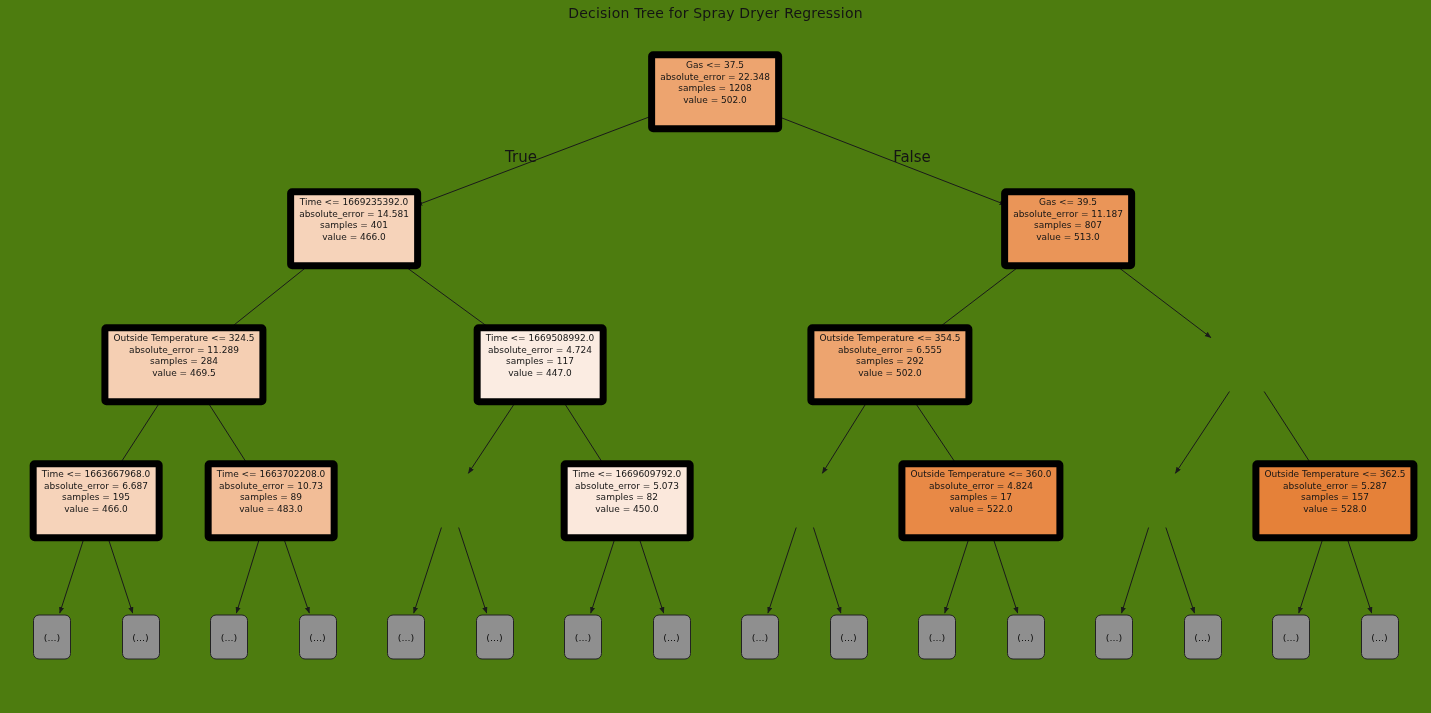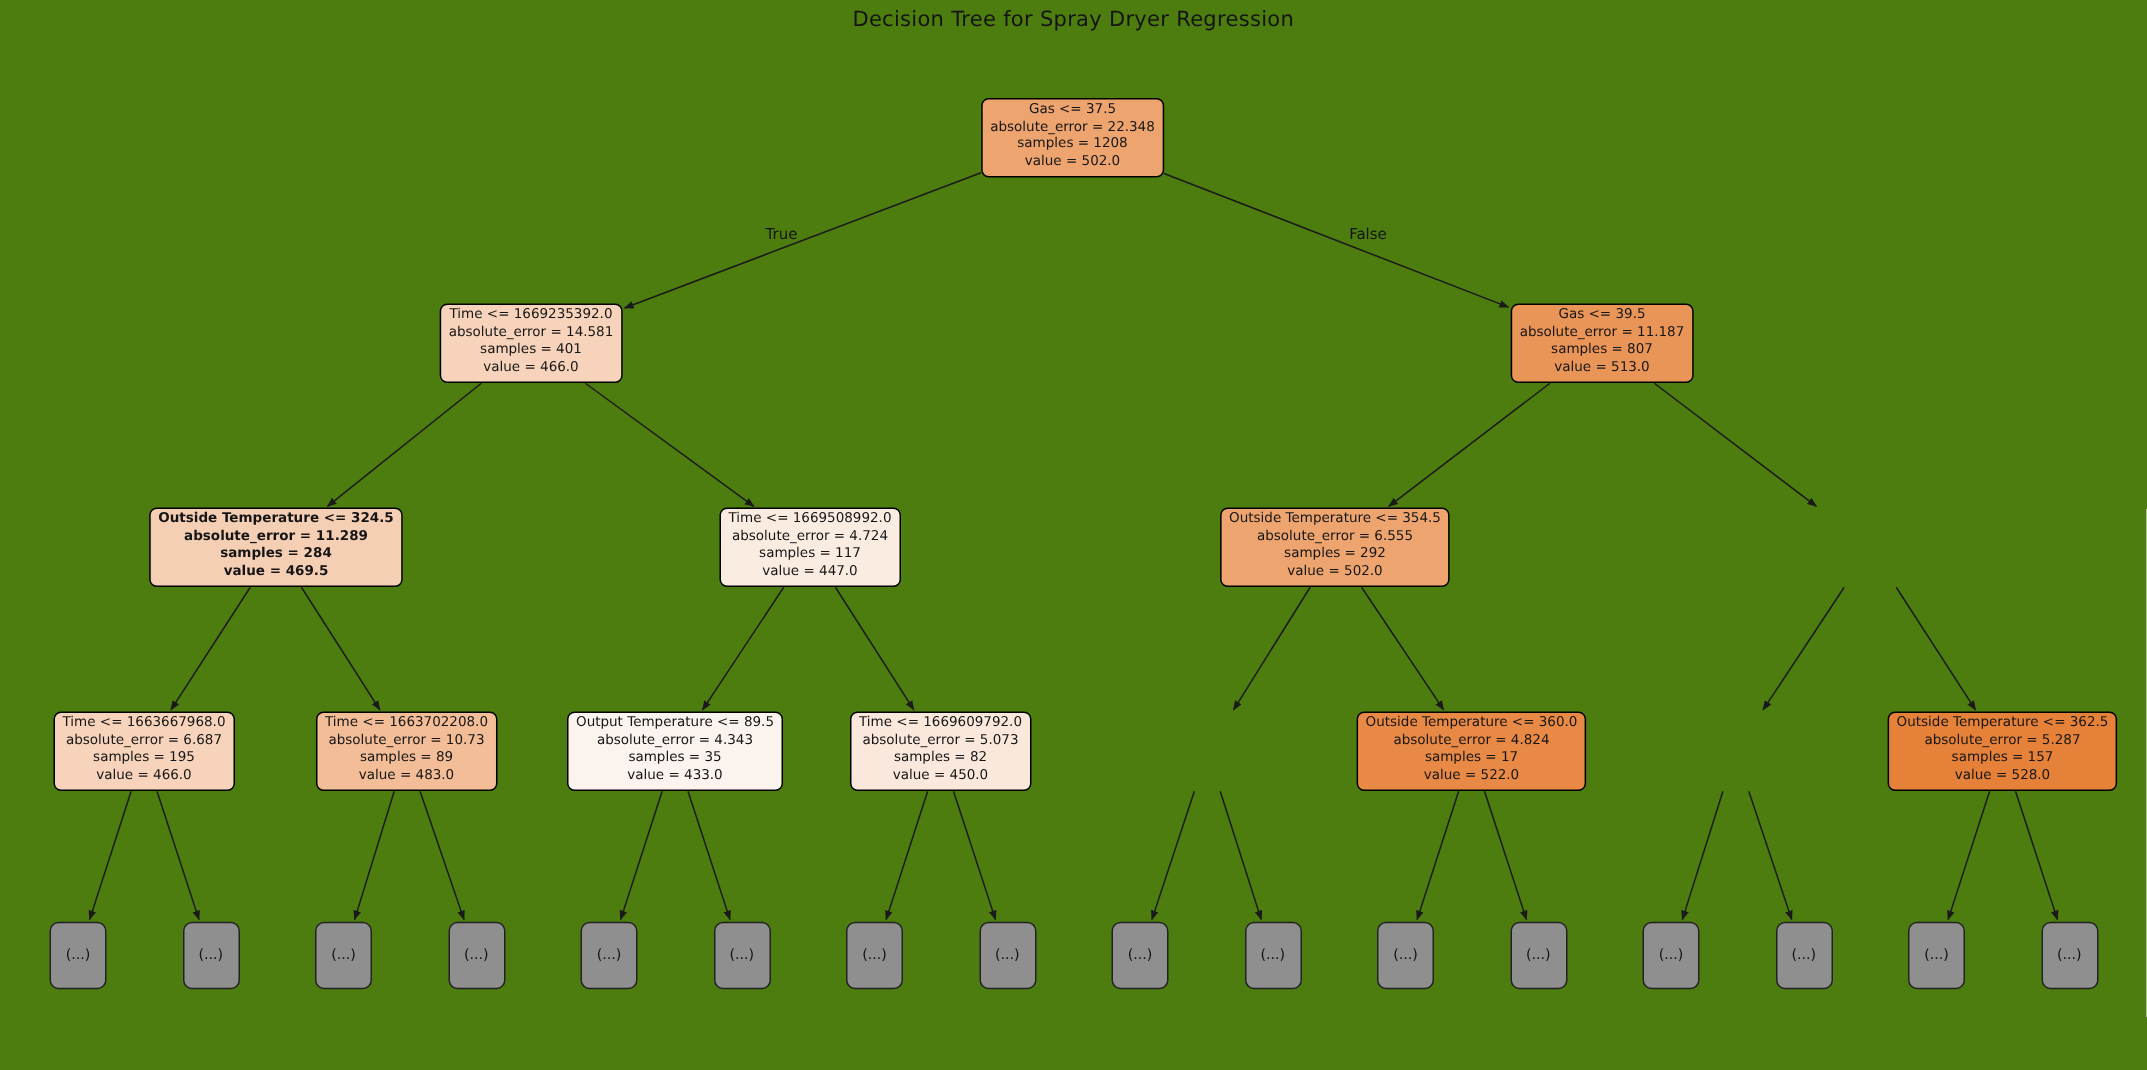--- a/index.html
+++ b/index.html
@@ -7,36 +7,36 @@
   #figure {
     position:relative; width:1431px; height:713px; background:#4d7c0f; overflow:hidden;
   }
   .figure-title {
     position:absolute; top:5px; left:0; width:100%;
     text-align:center; font-size:14px; color:#141414; letter-spacing:0.2px;
   }
   #edges { position:absolute; left:0; top:0; z-index:1; }
   .node {
     position:absolute; transform:translate(-50%,-50%); z-index:2;
-    border:1px solid #000000; border-radius:5px;
-    padding:2px 5px 3px 5px;
+    border:7px solid #000000; border-radius:5px;
+    padding:2px 5px 19px 5px;
     font-size:9px; line-height:11.6px; text-align:center;
     color:#151515; white-space:nowrap; box-sizing:border-box;
   }
   .node span { display:block; }
   .leaf {
     position:absolute; transform:translate(-50%,-50%); z-index:2;
     width:38px; height:45px; box-sizing:border-box;
     border:1.5px solid #222222; border-radius:6px;
     display:flex; align-items:center; justify-content:center;
     font-size:9.5px; color:#111111;
   }
   .edge-label {
     position:absolute; transform:translate(-50%,-50%); z-index:3;
-    font-size:10px; color:#141414;
+    font-size:15px; color:#141414;
   }
   .edge-label-true  { left:521px; top:157px; }
   .edge-label-false { left:912px; top:157px; }
 </style>
 </head>
 <body>
 
 <div id="figure">
   <div class="figure-title">Decision Tree for Spray Dryer Regression</div>
 
@@ -91,21 +91,21 @@
       <span>absolute_error = 14.581</span>
       <span>samples = 401</span>
       <span>value = 466.0</span>
     </div>
     <div class="node" style="left: 1068px; top: 229px; background: rgb(234, 149, 88);">
       <span>Gas &lt;= 39.5</span>
       <span>absolute_error = 11.187</span>
       <span>samples = 807</span>
       <span>value = 513.0</span>
     </div>
-    <div class="node" style="left: 184px; top: 365px; background: rgb(245, 207, 179); font-weight: bold;">
+    <div class="node" style="left: 184px; top: 365px; background: rgb(245, 207, 179);">
       <span>Outside Temperature &lt;= 324.5</span>
       <span>absolute_error = 11.289</span>
       <span>samples = 284</span>
       <span>value = 469.5</span>
     </div>
     <div class="node" style="left: 540px; top: 365px; background: rgb(251, 236, 226);">
       <span>Time &lt;= 1669508992.0</span>
       <span>absolute_error = 4.724</span>
       <span>samples = 117</span>
       <span>value = 447.0</span>
@@ -120,26 +120,20 @@
       <span>Time &lt;= 1663667968.0</span>
       <span>absolute_error = 6.687</span>
       <span>samples = 195</span>
       <span>value = 466.0</span>
     </div>
     <div class="node" style="left: 271px; top: 501px; background: rgb(242, 189, 151);">
       <span>Time &lt;= 1663702208.0</span>
       <span>absolute_error = 10.73</span>
       <span>samples = 89</span>
       <span>value = 483.0</span>
-    </div>
-    <div class="node" style="left: 450px; top: 501px; background: rgb(251, 243, 237);">
-      <span>Output Temperature &lt;= 89.5</span>
-      <span>absolute_error = 4.343</span>
-      <span>samples = 35</span>
-      <span>value = 433.0</span>
     </div>
     <div class="node" style="left: 627px; top: 501px; background: rgb(251, 232, 220);">
       <span>Time &lt;= 1669609792.0</span>
       <span>absolute_error = 5.073</span>
       <span>samples = 82</span>
       <span>value = 450.0</span>
     </div>
     <div class="node" style="left: 981px; top: 501px; background: rgb(232, 137, 70);">
       <span>Outside Temperature &lt;= 360.0</span>
       <span>absolute_error = 4.824</span>

